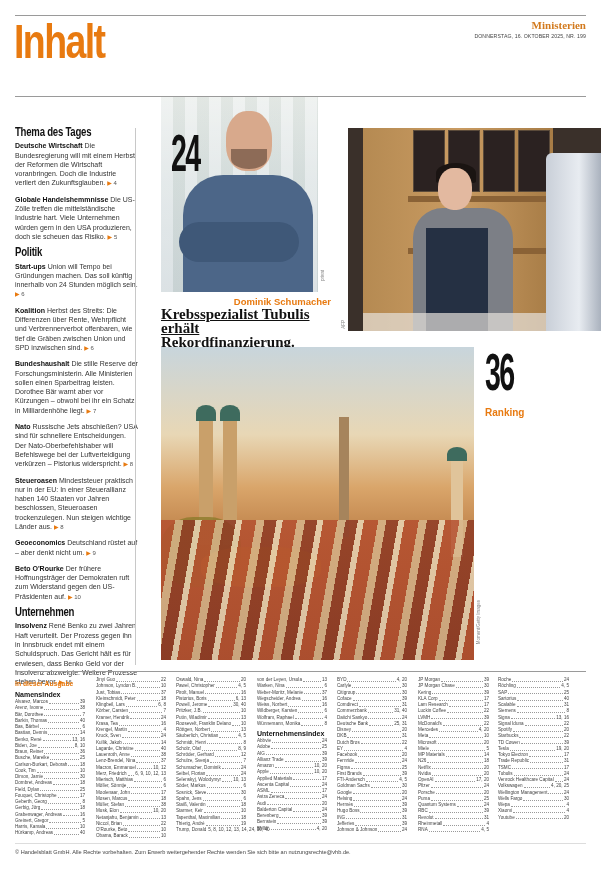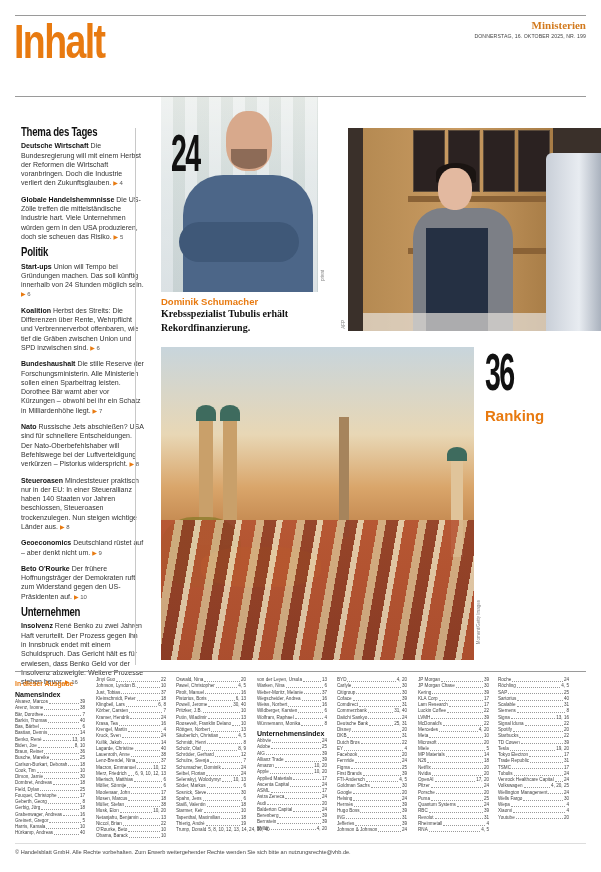--- a/index.html
+++ b/index.html
@@ -1,61 +1,61 @@
 <!DOCTYPE html>
 <html><head>
 <meta charset="utf-8">
 <style>
   html,body{margin:0;padding:0;background:#fff;}
   body{width:601px;height:872px;position:relative;overflow:hidden;font-family:"Liberation Sans",sans-serif;color:#222;}
   .rule{position:absolute;left:15px;right:15px;height:1px;background:#9a9a9a;}
   .masthead-title{position:absolute;left:14px;top:18px;font-family:"Liberation Sans",sans-serif;font-weight:bold;font-size:48px;letter-spacing:-2px;color:#e87a10;transform:scaleX(0.78);transform-origin:left top;line-height:1;}
   .brand{position:absolute;right:15px;top:19px;font-family:"Liberation Serif",serif;font-weight:bold;font-size:11px;color:#d27a1e;}
   .issue{position:absolute;right:15px;top:33px;font-size:5.2px;color:#444;letter-spacing:0.1px;}
-  .toc{position:absolute;left:21px;top:128px;width:124px;font-size:7px;line-height:9.3px;color:#333;}
+  .toc{position:absolute;left:15px;top:128px;width:124px;font-size:7px;line-height:9.3px;color:#333;}
   .toc .sect{font-weight:bold;font-size:12px;color:#111;transform:scaleX(0.8);transform-origin:left;margin:0 0 4px 0;letter-spacing:-0.3px;white-space:nowrap;}
   .toc .item{margin-bottom:6px;}
   .toc .kw{font-weight:bold;color:#111;}
   .toc .arrow{color:#e87a10;font-size:6px;}
   .toc .pg{color:#555;font-size:6px;}
   .vline{position:absolute;left:135px;top:128px;width:1px;height:537px;background:#c8c8c8;}
   .photo{position:absolute;overflow:hidden;}
   .p1{left:161px;top:97px;width:157px;height:195px;background:linear-gradient(180deg,#e8ecea 0%,#d7dfe0 40%,#c8d2d6 100%);}
   .p1 .bg-win{position:absolute;left:0;top:0;width:100%;height:100%;background:repeating-linear-gradient(90deg,rgba(255,255,255,0.35) 0 12px,rgba(200,210,200,0.2) 12px 24px);}
   .p1 .head{position:absolute;left:65px;top:14px;width:46px;height:60px;border-radius:45% 45% 42% 42%;background:#d8a98c;}
   .p1 .beard{position:absolute;left:70px;top:52px;width:36px;height:20px;border-radius:0 0 50% 50%;background:#8d6b57;}
   .p1 .body{position:absolute;left:22px;top:78px;width:130px;height:117px;border-radius:40px 40px 0 0;background:#4c6688;}
   .p1 .arms{position:absolute;left:18px;top:125px;width:120px;height:40px;border-radius:20px;background:#3f5878;}
   .bignum{position:absolute;font-family:"Liberation Sans",sans-serif;font-weight:bold;color:#111;transform:scaleX(0.55);transform-origin:left top;line-height:1;}
   .n24{left:171px;top:127px;font-size:52px;letter-spacing:-3px;}
   .n36{left:485px;top:346px;font-size:52px;letter-spacing:-3px;}
   .credit{position:absolute;font-size:4.5px;color:#888;writing-mode:vertical-rl;transform:rotate(180deg);}
   .kicker{font-weight:bold;color:#e87a10;}
   .hl{font-family:"Liberation Serif",serif;font-weight:bold;color:#111;}
   .cap1{position:absolute;left:161px;top:296px;width:170px;}
-  .cap1 .kicker{font-size:9.5px;}
-  .cap1 .hl{font-size:10px;line-height:14px;}
+  .cap1 .kicker{font-size:9.5px;text-align:right;}
+  .cap1 .hl{font-size:15px;line-height:14px;text-decoration:underline;}
   .p2{left:348px;top:128px;width:253px;height:203px;background:#3a302a;}
   .p2 .wood{position:absolute;left:15px;top:0;width:190px;height:203px;background:linear-gradient(90deg,#b58a52,#c99b62 50%,#a77c46);}
   .p2 .shelf{position:absolute;left:60px;width:145px;height:6px;background:#8a6236;}
   .p2 .poster{position:absolute;top:2px;width:30px;height:60px;background:#2b2221;border:1px solid #5a4a3a;}
   .p2 .cup{position:absolute;right:0;top:25px;width:55px;height:180px;background:linear-gradient(90deg,#c9cfd8,#e8ecf1 60%,#aab2be);border-radius:6px 0 0 0;}
   .p2 .person{position:absolute;left:90px;top:40px;width:34px;height:42px;border-radius:45%;background:#e3b9a0;}
   .p2 .hair{position:absolute;left:88px;top:35px;width:40px;height:20px;border-radius:50% 50% 10% 10%;background:#1a1412;}
   .p2 .torso{position:absolute;left:65px;top:80px;width:100px;height:123px;border-radius:30px 30px 0 0;background:#7c7f86;}
   .p2 .apron{position:absolute;left:78px;top:100px;width:62px;height:103px;background:#253043;}
   .p2 .counter{position:absolute;left:15px;top:185px;width:190px;height:18px;background:rgba(230,225,220,0.7);}
   .p3{left:161px;top:347px;width:313px;height:313px;background:linear-gradient(180deg,#c8d5dc 0%,#e8d7b5 28%,#d9a56a 45%,#b6763f 65%,#7a4a2c 100%);}
   .p3 .tower{position:absolute;background:#c9a06a;}
   .p3 .dome{position:absolute;border-radius:50% 50% 0 0;background:#3e6b5e;}
   .p3 .roofs{position:absolute;left:0;bottom:0;width:100%;height:140px;background:repeating-linear-gradient(100deg,#b44f2f 0 14px,#d7b48a 14px 22px,#8e3a24 22px 34px,#e9d5b5 34px 40px);opacity:0.85;}
   .p3 .trees{position:absolute;left:0;top:170px;width:80px;height:70px;border-radius:40%;background:#8c7a2a;opacity:0.8;}
   .p3 .trees2{position:absolute;left:40px;top:200px;width:120px;height:40px;border-radius:40%;background:#c48a2a;opacity:0.7;}
   .cap2{position:absolute;left:485px;top:407px;width:115px;}
-  .cap2 .kicker{font-size:15px;}
+  .cap2 .kicker{font-size:10px;}
   .cap2 .hl{font-size:15px;line-height:16px;}
   .idx-title{position:absolute;left:15px;top:679px;font-weight:bold;font-size:8px;color:#e87a10;transform:scaleX(0.85);transform-origin:left;}
   .idx{position:absolute;top:677px;font-size:4.6px;line-height:6.25px;color:#444;}
   .idx .row{display:flex;white-space:nowrap;}
   .idx .nm{flex:0 0 auto;}
   .idx .dots{flex:1 1 auto;border-bottom:0.5px dotted #999;margin:0 1px 1.5px 1px;}
   .idx .pg{flex:0 0 auto;}
   .idx .hd{font-weight:bold;font-size:7px;color:#111;line-height:9px;margin-top:2px;}
   .footer{position:absolute;left:15px;top:849px;font-size:5.6px;color:#444;}
 </style>

